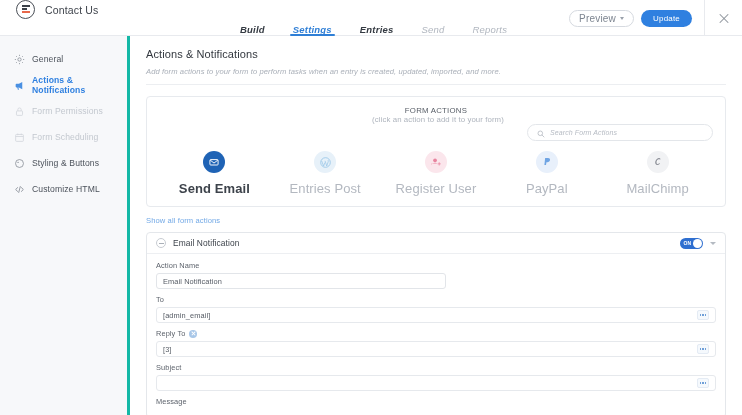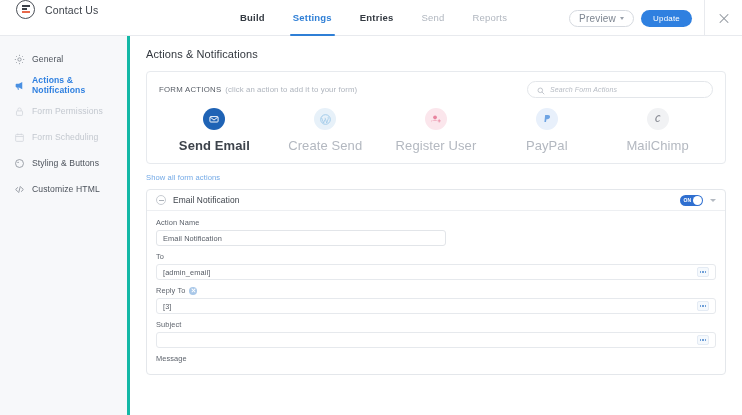--- a/index.html
+++ b/index.html
@@ -37,22 +37,22 @@
   .logo-inner i.l1 { top: 0px;    width: 8px; height: 1.6px; }
   .logo-inner i.l2 { top: 3.2px;  width: 5.4px; height: 1.6px; }
   .logo-inner i.l3 { top: 6.4px;  width: 8px; height: 2.1px; background:#e8684a; }
   .form-title {
     margin-left: 10px; font-size: 10.5px; color: #3f444c; letter-spacing: .15px;
   }
 
   .nav { display: flex; align-items: center; gap: 0; height: 36px; margin-left: 14px; }
   .nav-item {
     font-size: 9.5px; font-weight: bold; color: #343a42;
-    padding: 0 14px; height: 36px; line-height: 36px;
-    position: relative; letter-spacing: .2px; cursor: pointer; white-space: nowrap;
+    padding: 12px 14px; height: 36px; line-height: 36px;
+    position: relative; letter-spacing: .2px; cursor: pointer; white-space: nowrap; font-style: italic;
   }
   .nav-item.active { color: #2f7fd6; }
   .nav-item.active::after {
     content: ""; position: absolute; left: 11px; right: 11px; bottom: 0;
     height: 2px; background: #2f7fd6; border-radius: 1px;
   }
   .nav-item.muted { color: #b0b6bf; font-weight: normal; }
 
   .topbar-right {
     margin-left: auto; display: flex; align-items: center; height: 36px; padding-right: 0;
@@ -114,21 +114,21 @@
     margin-top: 7px; padding-bottom: 8px;
     border-bottom: 1px solid #eceef1; letter-spacing: .1px;
   }
 
   
   .actions-card {
     margin-top: 11px;
     border: 1px solid #e7eaee; border-radius: 4px;
     background: #fff; padding: 9px 12px 8px 12px;
   }
-  .actions-head { display: flex; align-items: center; }
+  .actions-head { display: flex; align-items: center; flex-direction: column; }
   .fa-label { font-size: 7.8px; color: #565c65; letter-spacing: .25px; }
   .fa-hint { font-size: 7.8px; color: #aeb4bd; margin-left: 4px; letter-spacing: .1px; }
   .search-box {
     margin-left: auto; width: 186px; height: 17px;
     border: 1px solid #e3e6ea; border-radius: 9px;
     display: flex; align-items: center; gap: 5px; padding: 0 9px;
     background: #fff;
   }
   .search-box svg { flex: none; }
   .search-box input {
@@ -334,20 +334,21 @@
             <path d="M6.6 6.5L3 10l3.6 3.5M13.4 6.5L17 10l-3.6 3.5M11.4 4.6L8.6 15.4"></path>
           </svg>
         </span>
         <span>Customize HTML</span>
       </div>
     </div>
 
     <div class="main">
 
       <div class="page-title">Actions &amp; Notifications</div>
+      <div class="page-sub">Add form actions to your form to perform tasks when an entry is created, updated, imported, and more.</div>
 
       <div class="actions-card">
         <div class="actions-head">
           <span class="fa-label">FORM ACTIONS</span>
           <span class="fa-hint">(click an action to add it to your form)</span>
           <div class="search-box">
             <span>
               <svg width="8" height="8" viewBox="0 0 16 16" fill="none" stroke="#b5bac2" stroke-width="1.6">
                 <circle cx="6.6" cy="6.6" r="4.6"></circle>
                   <path d="M10.2 10.2L14 14" stroke-linecap="round"></path>
@@ -369,21 +370,21 @@
             <div class="tile-label">Send Email</div>
           </div>
 
           <div class="action-tile">
             <div class="tile-ico" style="background:#e7f1f9;">
               <svg width="13" height="13" viewBox="0 0 20 20" fill="none" stroke="#9cc8e8" stroke-width="1.4">
                 <circle cx="10" cy="10" r="7.4"></circle>
                 <path d="M4 7.4l3.1 8.2 2-5.6M9.3 7.4l2.6 8 2.3-6.6c.3-.9.1-2.2-.5-2.6" stroke-width="1.2"></path>
               </svg>
             </div>
-            <div class="tile-label">Create Send</div>
+            <div class="tile-label">Entries Post</div>
           </div>
 
           <div class="action-tile">
             <div class="tile-ico" style="background:#fbe6ec;">
               <svg width="12" height="12" viewBox="0 0 20 20" fill="#e8849f">
                 <circle cx="8.4" cy="7.2" r="3.1"></circle>
                 <path d="M2.6 16c0-3.2 2.6-4.6 5.8-4.6 1.4 0 2.7.3 3.7.9H2.6z"></path>
                 <path d="M14.6 10.4h1.3v2h2v1.3h-2v2h-1.3v-2h-2v-1.3h2z"></path>
               </svg>
             </div>

